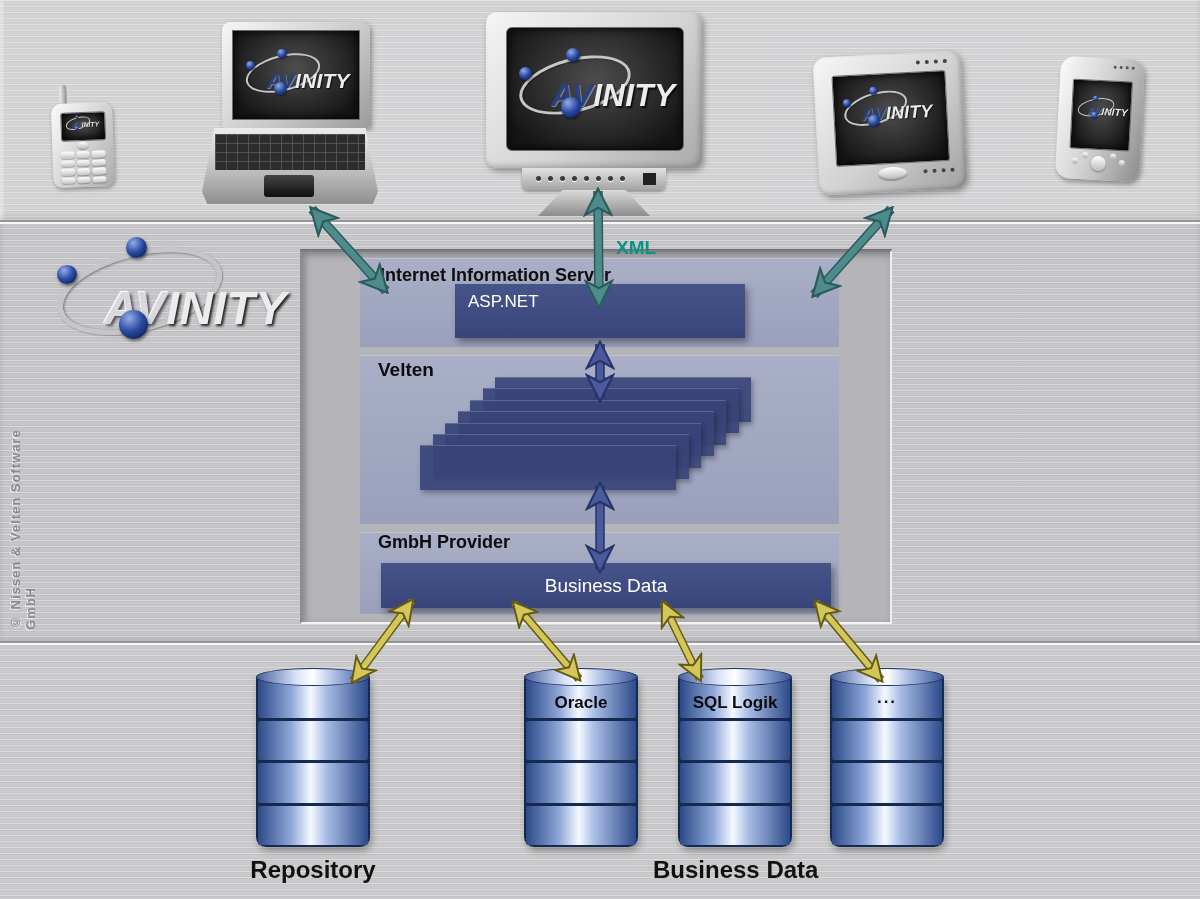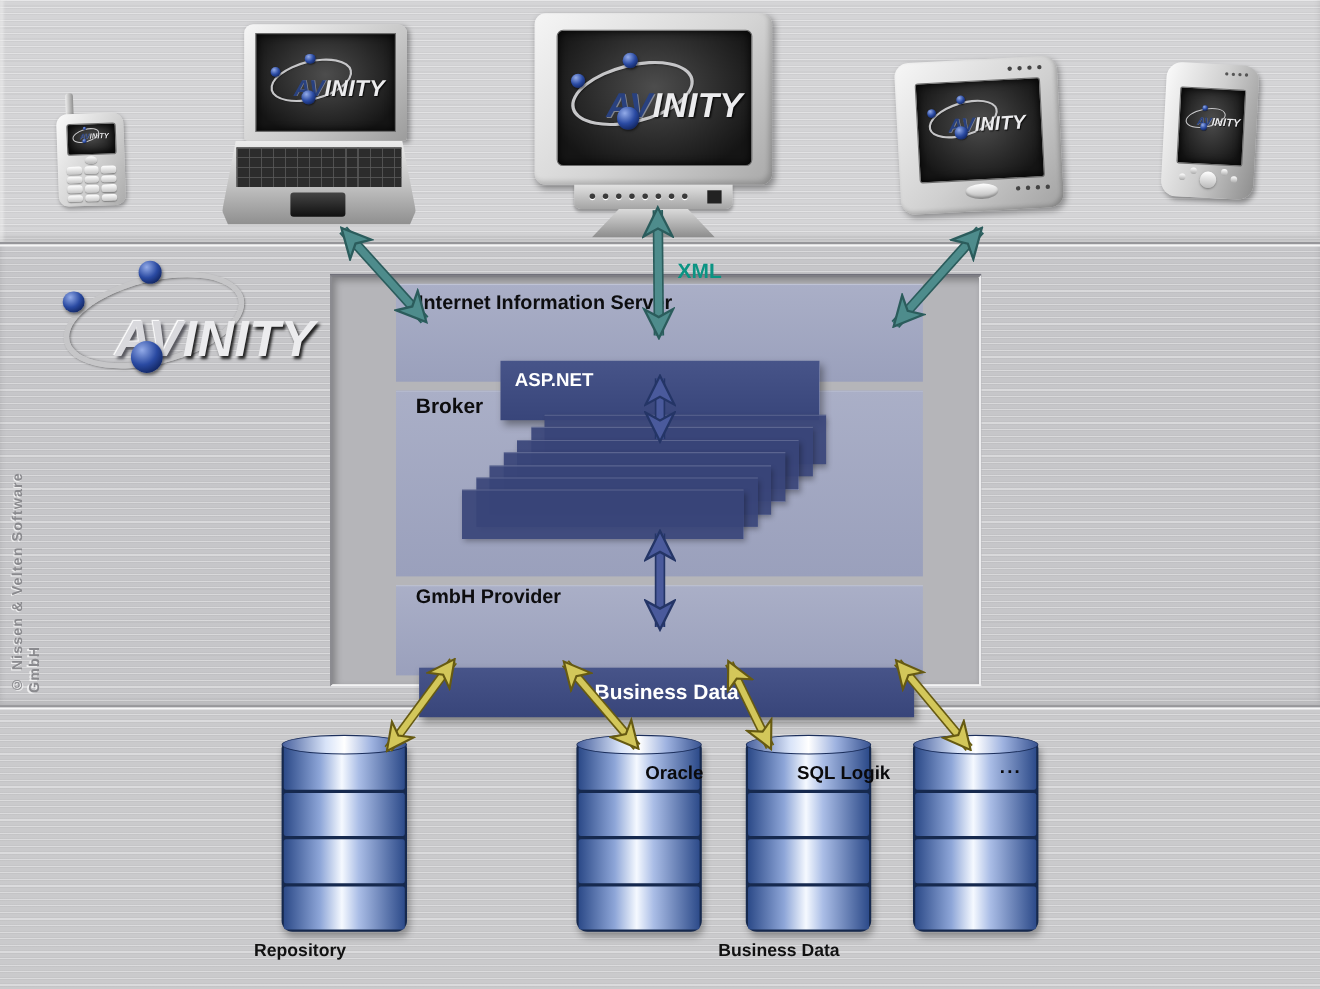--- a/index.html
+++ b/index.html
@@ -51,21 +51,21 @@
     box-shadow:inset 3px 3px 7px rgba(0,0,0,.28), 0 -1px 0 #70707a;}
   .subpanel{position:absolute;background:linear-gradient(180deg,#aaafc7,#9aa0bc);
     box-shadow:inset 0 1px 0 rgba(255,255,255,.25);}
   .p-iis{left:360px;top:258px;width:479px;height:89px;}
   .p-broker{left:360px;top:355px;width:479px;height:169px;}
   .p-dp{left:360px;top:532px;width:479px;height:82px;}
 
   .black-label{position:absolute;font-weight:700;color:#0d0d0f;font-size:18px;white-space:nowrap;}
 
   .navybox{position:absolute;background:linear-gradient(180deg,#475489,#38457a);
-    box-shadow:3px 4px 7px rgba(0,0,0,.38);color:#fff;font-weight:700;margin-top:44px;}
+    box-shadow:3px 4px 7px rgba(0,0,0,.38);color:#fff;font-weight:400;}
   .box-aspnet{left:455px;top:284px;width:290px;height:54px;font-size:17px;line-height:21px;padding:7px 0 0 13px;box-sizing:border-box;}
   .box-bd{left:381px;top:563px;width:450px;height:45px;font-size:19px;line-height:45px;text-align:center;}
 
   .stackbox{position:absolute;width:256px;height:44px;background:rgba(56,68,120,.92);
     box-shadow:2px 3px 5px rgba(0,0,0,.30);border-top:1px solid rgba(255,255,255,.18);}
   .stack-label{position:absolute;left:440px;top:410px;width:320px;text-align:center;
     color:#fff;font-weight:700;font-size:19px;white-space:nowrap;text-shadow:1px 1px 2px rgba(0,0,0,.5);}
 
   .xml-label{position:absolute;left:616px;top:237px;font-size:19px;font-weight:700;color:#0a9483;z-index:8;}
 
@@ -143,23 +143,23 @@
   .cyl{position:absolute;top:668px;width:114px;height:212px;}
   .cyl-body{position:absolute;left:0;top:8px;width:114px;height:171px;background:#16294e;
     border-radius:4px 4px 10px 10px;display:flex;flex-direction:column;gap:3px;padding:2px;
     box-sizing:border-box;box-shadow:2px 4px 7px rgba(0,0,0,.3);}
   .cyl-seg{flex:1;border-radius:2px;
     background:linear-gradient(90deg,#2c4a88,#8ea6d8 30%,#f5f9ff 48%,#aabde6 62%,#2d4b8a);}
   .cyl-cap{position:absolute;left:0;top:0;width:114px;height:18px;border-radius:50%;
     background:linear-gradient(90deg,#49629f,#d8e3f8 35%,#ffffff 50%,#9fb3e0 72%,#3a5593);
     border:1px solid #1c2f5c;box-sizing:border-box;}
   .cyl-toplabel{position:absolute;left:0;top:25px;width:114px;text-align:center;
-    font-weight:700;font-size:17px;color:#0a0a0c;white-space:nowrap;padding-left:32px;}
-  .cyl-botlabel{position:absolute;left:-25px;top:188px;width:164px;text-align:left;
-    font-weight:700;font-size:16px;color:#111;white-space:nowrap;}
+    font-weight:700;font-size:17px;color:#0a0a0c;white-space:nowrap;}
+  .cyl-botlabel{position:absolute;left:-25px;top:188px;width:164px;text-align:center;
+    font-weight:700;font-size:24px;color:#111;white-space:nowrap;}
 
   .overlay{position:absolute;left:0;top:0;pointer-events:none;z-index:6;}
 </style>
 </head>
 <body>
 
 <div id="stage">
 
   <div class="band band-top"></div>
   <div class="band band-mid"></div>
@@ -175,21 +175,21 @@
     <span class="ball b2"></span>
     <span class="ball b3"></span>
   </div>
 
   <div class="panel-frame"></div>
   <div class="subpanel p-iis"></div>
   <div class="subpanel p-broker"></div>
   <div class="subpanel p-dp"></div>
 
   <div class="black-label" style="left:380px;top:265px;">Internet Information Server</div>
-  <div class="black-label" style="left:378px;top:359px;font-size:19px;">Broker</div>
+  <div class="black-label" style="left:378px;top:359px;font-size:19px;">Velten</div>
   <div class="black-label" style="left:378px;top:532px;">GmbH Provider</div>
 
   <div class="navybox box-aspnet">
     <div>ASP.NET</div>
   </div>
 
   <div class="stackbox" style="left:495px;top:377px;"></div>
   <div class="stackbox" style="left:483px;top:388px;"></div>
   <div class="stackbox" style="left:470px;top:400px;"></div>
   <div class="stackbox" style="left:458px;top:411px;"></div>

